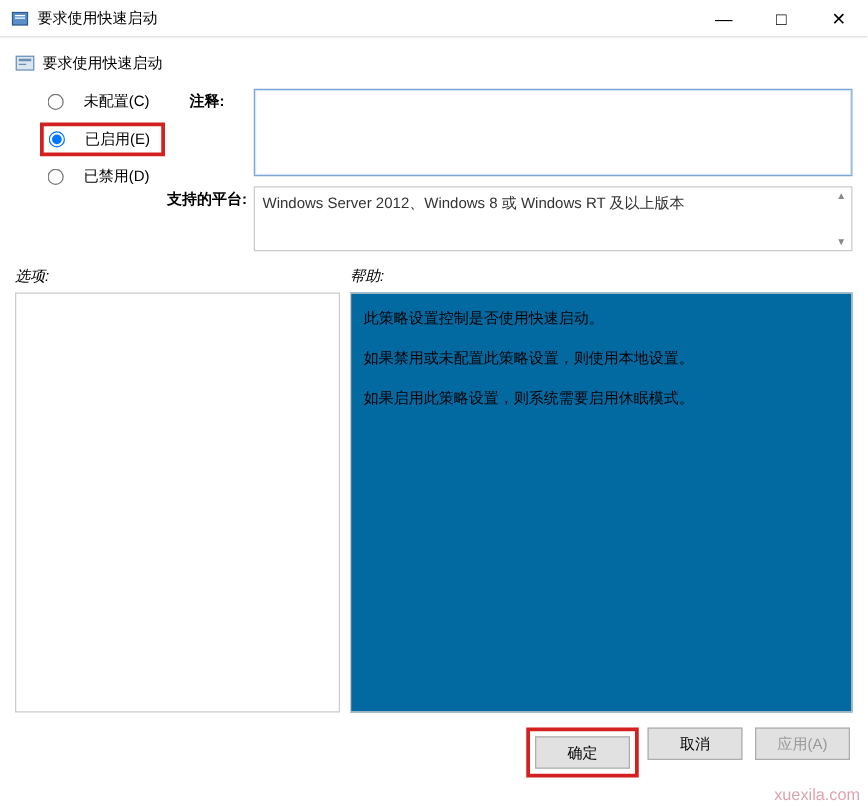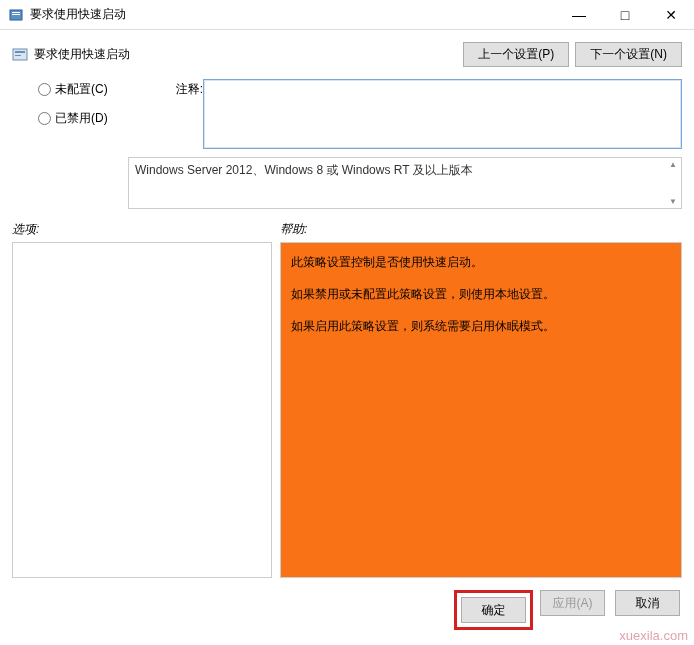--- a/index.html
+++ b/index.html
@@ -67,43 +67,44 @@
     .radio-col {
       width: 90px;
       display: flex;
       flex-direction: column;
       gap: 12px;
       padding-top: 2px;
     }
     .radio-item {
       display: flex;
       align-items: center;
-      gap: 4px;
+      gap: 16px;
       cursor: pointer;
     }
     .radio-item input { cursor: pointer; }
     .highlight-red {
       border: 3px solid #d32020;
       padding: 2px 4px;
       margin-left: -6px;
       margin-right: -4px;
       margin-top: -4px;
       margin-bottom: -4px;
     }
     .fields-col {
       flex: 1;
       display: flex;
       flex-direction: column;
       gap: 8px;
     }
     .field-row { display: flex; }
     .field-label {
       width: 75px;
-      text-align: right;
+      text-align: center;
       padding-top: 2px;
+      font-weight: bold;
     }
     .comment-box {
       flex: 1;
       height: 70px;
       border: 1px solid #7aa7d8;
       background: #fff;
       resize: none;
       font-family: inherit;
       font-size: 12px;
       padding: 2px 4px;
@@ -146,33 +147,33 @@
     .options-panel {
       width: 260px;
       height: 336px;
       border: 1px solid #ccc;
       background: #fff;
     }
     .help-panel {
       flex: 1;
       height: 336px;
       border: 1px solid #ccc;
-      background: #f97316;
+      background: #0369a1;
       padding: 10px;
       overflow: auto;
     }
     .help-panel p { margin-bottom: 14px; line-height: 1.5; }
     .footer {
       display: flex;
       justify-content: flex-end;
       gap: 10px;
       padding: 12px 14px;
     }
     .footer-btn {
-      width: 65px;
+      width: 76px;
       height: 26px;
       border: 1px solid #adadad;
       background: #e1e1e1;
       font-size: 12px;
       font-family: inherit;
       cursor: pointer;
     }
     .footer-btn:disabled {
       color: #999;
       cursor: default;
@@ -215,43 +216,46 @@
 
 <div class="header-row">
   <span class="header-icon">
     <svg width="16" height="16" viewBox="0 0 16 16">
         <rect x="1" y="2" width="14" height="11" fill="#d9e6f2" stroke="#6b8fb3"></rect>
         <rect x="3" y="4" width="10" height="2" fill="#6b8fb3"></rect>
         <rect x="3" y="8" width="6" height="1" fill="#6b8fb3"></rect>
       </svg>
   </span>
   <span class="header-title">要求使用快速启动</span>
-  <div class="nav-btns">
-    <button class="nav-btn">上一个设置(P)</button>
-    <button class="nav-btn">下一个设置(N)</button>
-  </div>
 </div>
 
 <div class="config-row">
   <div class="radio-col">
     <label class="radio-item">
       <input type="radio" name="state" style="">
       <span>未配置(C)</span>
     </label>
+    <div class="highlight-red">
+      <label class="radio-item">
+        <input type="radio" name="state" checked="" style="">
+        <span>已启用(E)</span>
+      </label>
+    </div>
     <label class="radio-item">
       <input type="radio" name="state" style="">
       <span>已禁用(D)</span>
     </label>
   </div>
   <div class="fields-col">
     <div class="field-row">
       <span class="field-label">注释:</span>
       <textarea class="comment-box" style=""></textarea>
     </div>
     <div class="field-row">
+      <span class="field-label">支持的平台:</span>
       <div class="platform-box">
         <span>Windows Server 2012、Windows 8 或 Windows RT 及以上版本</span>
         <div class="scroll-affordance">
           <span>▲</span>
           <span>▼</span>
         </div>
       </div>
     </div>
   </div>
 </div>
@@ -267,17 +271,17 @@
     <p>此策略设置控制是否使用快速启动。</p>
     <p>如果禁用或未配置此策略设置，则使用本地设置。</p>
     <p>如果启用此策略设置，则系统需要启用休眠模式。</p>
   </div>
 </div>
 
 <div class="footer">
   <span class="highlight-ok">
     <button class="footer-btn">确定</button>
   </span>
+  <button class="footer-btn">取消</button>
   <button class="footer-btn" disabled="">应用(A)</button>
-  <button class="footer-btn">取消</button>
 </div>
 
 <div class="watermark">xuexila.com</div>
 
 </body></html>

